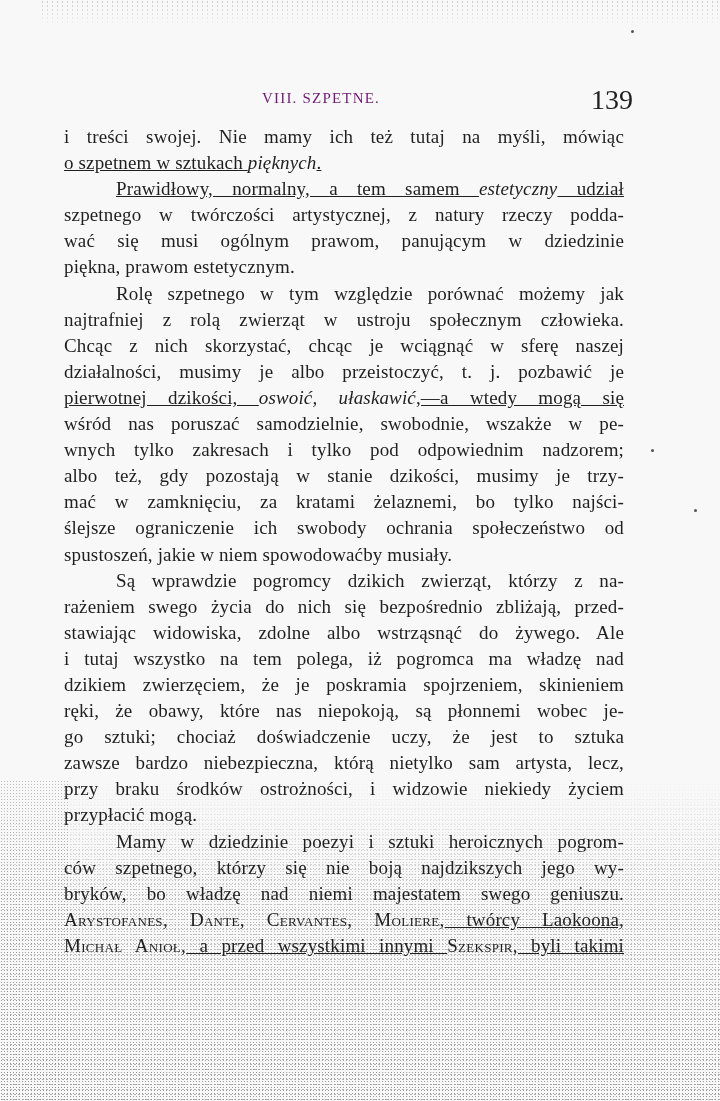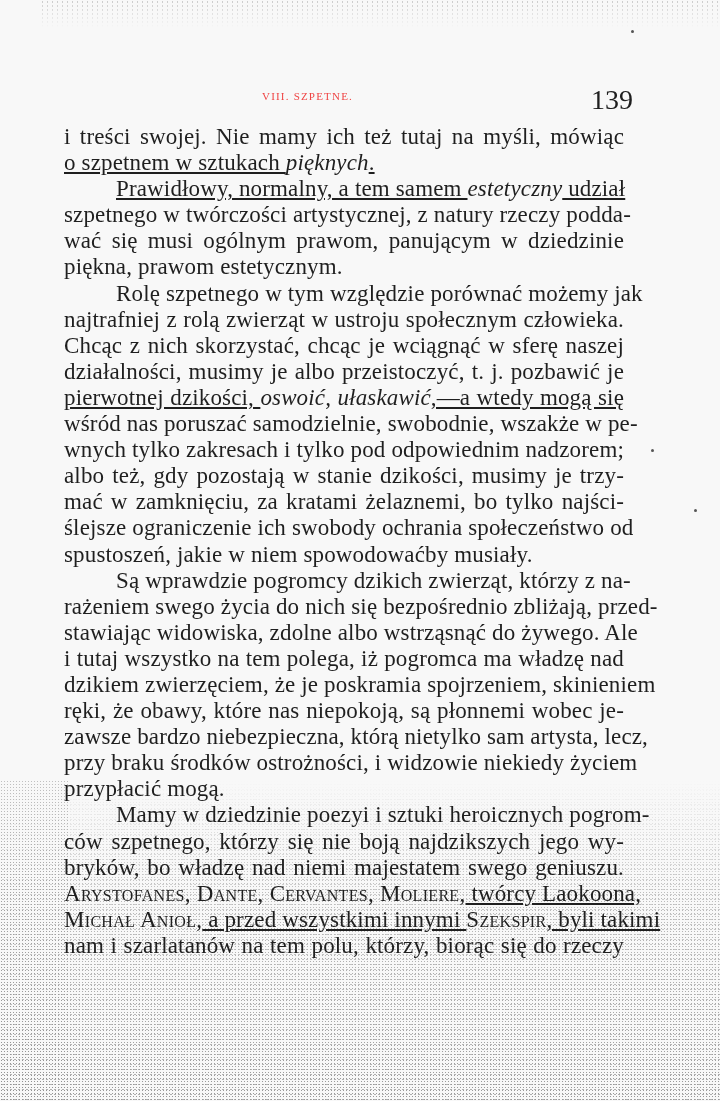--- a/index.html
+++ b/index.html
@@ -58,43 +58,43 @@
       position: absolute;
       top: 84px;
       left: 0;
       width: 720px;
       height: 30px;
     }
     .running-title {
       position: absolute;
       left: 262px;
       top: 6px;
-      font-size: 11px;
+      font-size: 15px;
       letter-spacing: 1.2px;
       font-variant: small-caps;
       text-transform: uppercase;
-      color: #ef4444;
+      color: #701a75;
     }
     .page-number {
       position: absolute;
       left: 591px;
       top: 0;
       font-size: 28px;
       color: #1f1f1f;
     }
     .text-block {
       position: absolute;
       left: 64px;
       top: 100px;
       width: 560px;
     }
     .line {
       height: 26.1px;
       line-height: 26.1px;
-      font-size: 23px;
+      font-size: 19px;
       white-space: nowrap;
       text-align: justify;
       text-align-last: justify;
       letter-spacing: 0.15px;
     }
     .line.last { text-align-last: left; }
     .line.indent { padding-left: 52px; }
     .line .it { font-style: italic; }
     .line .sc {
       font-variant: small-caps;
@@ -138,27 +138,27 @@
       <div class="line">albo też, gdy pozostają w stanie dzikości, musimy je trzy-</div>
       <div class="line">mać w zamknięciu, za kratami żelaznemi, bo tylko najści-</div>
       <div class="line">ślejsze ograniczenie ich swobody ochrania społeczeństwo od</div>
       <div class="line last">spustoszeń, jakie w niem spowodowaćby musiały.</div>
       <div class="line indent">Są wprawdzie pogromcy dzikich zwierząt, którzy z na-</div>
       <div class="line">rażeniem swego życia do nich się bezpośrednio zbliżają, przed-</div>
       <div class="line">stawiając widowiska, zdolne albo wstrząsnąć do żywego. Ale</div>
       <div class="line">i tutaj wszystko na tem polega, iż pogromca ma władzę nad</div>
       <div class="line">dzikiem zwierzęciem, że je poskramia spojrzeniem, skinieniem</div>
       <div class="line">ręki, że obawy, które nas niepokoją, są płonnemi wobec je-</div>
+      <div class="line">go sztuki; chociaż doświadczenie uczy, że jest to sztuka</div>
       <div class="line">zawsze bardzo niebezpieczna, którą nietylko sam artysta, lecz,</div>
       <div class="line">przy braku środków ostrożności, i widzowie niekiedy życiem</div>
       <div class="line last">przypłacić mogą.</div>
       <div class="line indent">Mamy w dziedzinie poezyi i sztuki heroicznych pogrom-</div>
       <div class="line">ców szpetnego, którzy się nie boją najdzikszych jego wy-</div>
       <div class="line">bryków, bo władzę nad niemi majestatem swego geniuszu.</div>
       <div class="line"><span class="sc">Arystofanes, Dante, Cervantes, Moliere,</span><span class="sp"> twórcy Laokoona,</span></div>
       <div class="line"><span class="sc">Michał Anioł,</span><span class="sp"> a przed wszystkimi innymi </span><span class="sc">Szekspir</span><span class="sp">, byli takimi</span></div>
-      <div class="line">nam i szarlatanów na tem polu, którzy, biorąc się do rzeczy</div>
     </div>
 
   <span class="speck" style="left:631px;top:30px;"></span>
   <span class="speck" style="left:651px;top:449px;"></span>
   <span class="speck" style="left:694px;top:509px;"></span>
 </div>
 
 </body></html>

